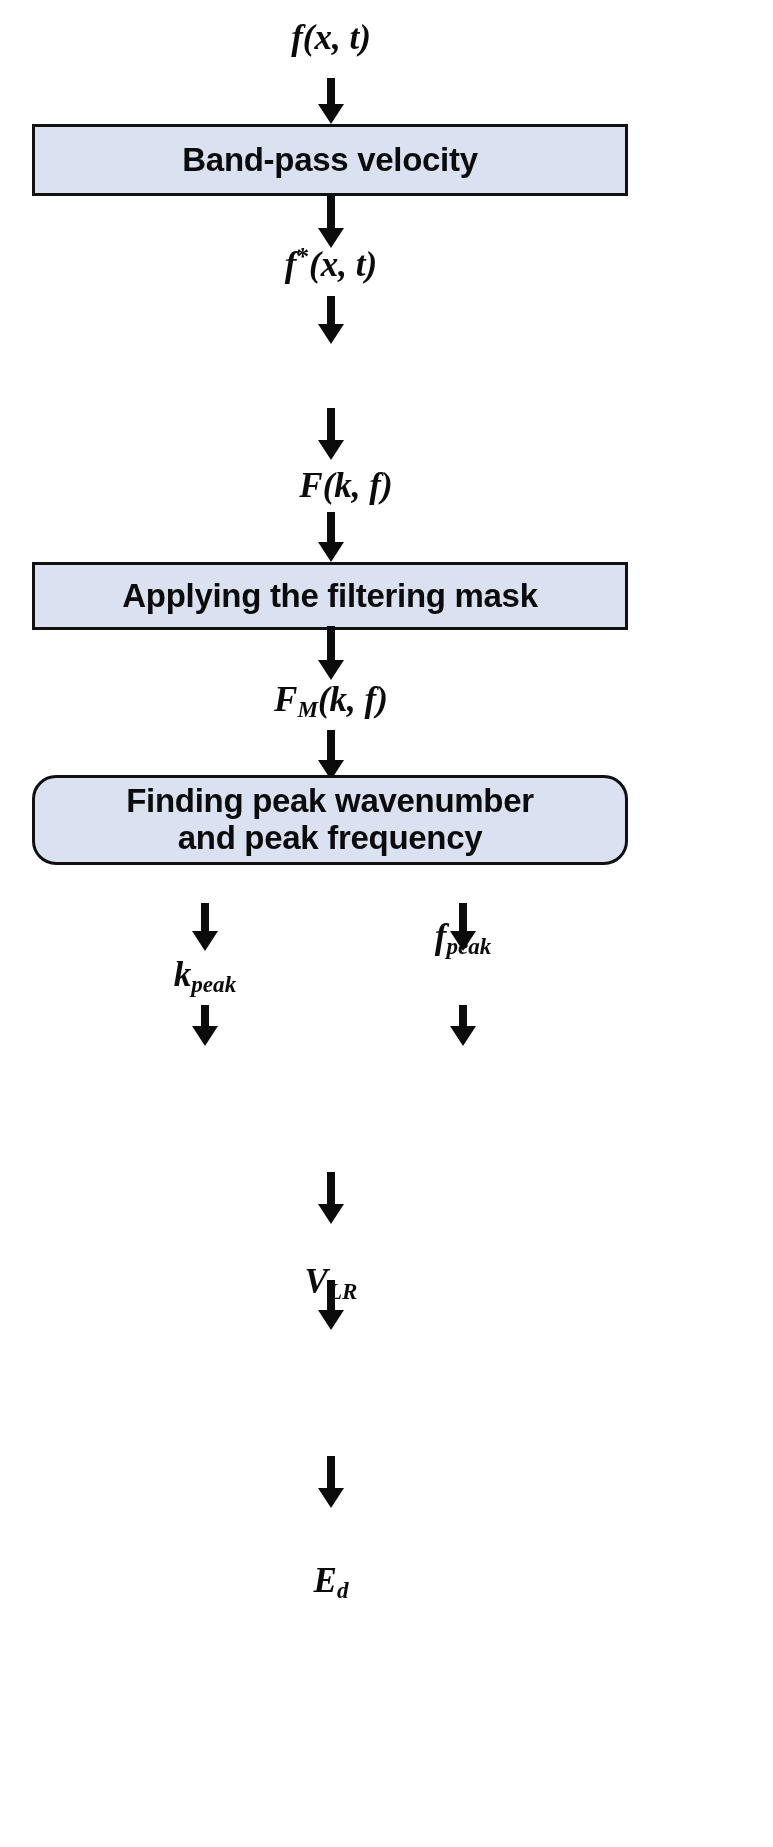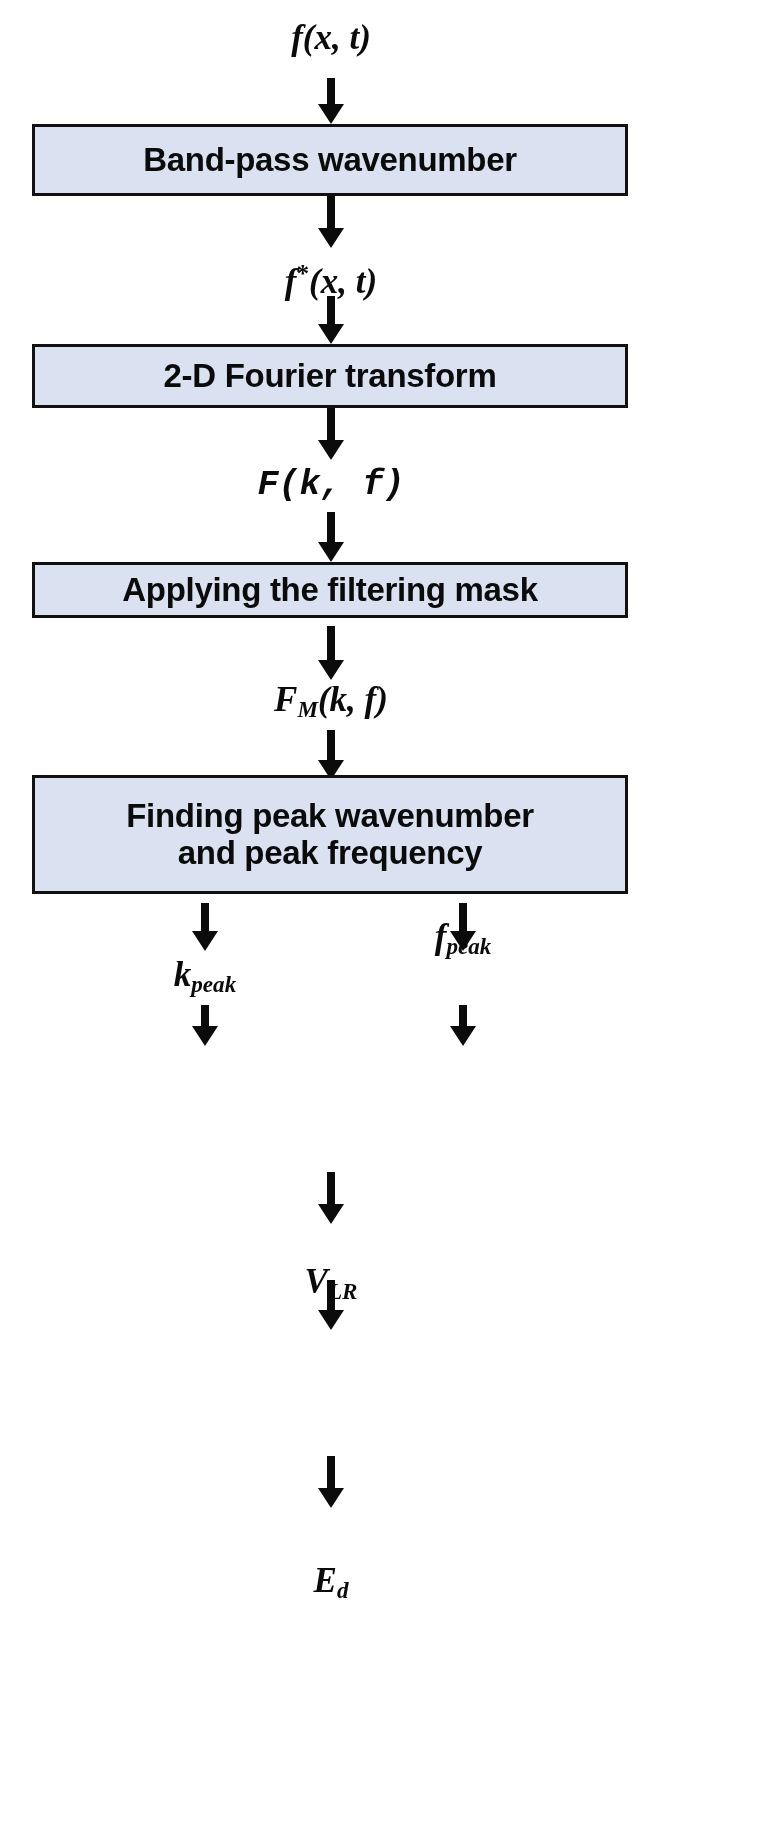--- a/index.html
+++ b/index.html
@@ -102,74 +102,71 @@
   <div class="math-label" style="left:331px; top:20px;">
     <span>f</span><span>(x, t)</span>
   </div>
 
   <div class="arrow" style="left:331px; top:78px; height:46px;">
     <div class="shaft" style="height:28px;"></div>
     <div class="head" style="top:26px;"></div>
   </div>
 
   <div class="proc-box" style="top:124px; height:72px;">
-    <div class="proc-label">Band-pass wavenumber</div>
+    <div class="proc-label">Band-pass velocity</div>
   </div>
 
   <div class="arrow" style="left:331px; top:196px; height:52px;">
     <div class="shaft" style="height:34px;"></div>
     <div class="head" style="top:32px;"></div>
   </div>
 
-  <div class="math-label" style="left:331px; top:261px;">
+  <div class="math-label" style="left:331px; top:244px;">
     <span>f</span><sup>*</sup><span>(x, t)</span>
   </div>
 
   <div class="arrow" style="left:331px; top:296px; height:48px;">
     <div class="shaft" style="height:30px;"></div>
     <div class="head" style="top:28px;"></div>
   </div>
 
-  <div class="proc-box" style="top:344px; height:64px;">
-    <div class="proc-label">2-D Fourier transform</div>
-  </div>
 
   <div class="arrow" style="left:331px; top:408px; height:52px;">
     <div class="shaft" style="height:34px;"></div>
     <div class="head" style="top:32px;"></div>
   </div>
 
-  <div class="math-label" style="left:331px; top:468px;font-family:Liberation Mono, monospace;">
+  <div class="math-label" style="left:346px; top:468px;">
     <span>F</span><span>(k, f)</span>
   </div>
 
   <div class="arrow" style="left:331px; top:512px; height:50px;">
     <div class="shaft" style="height:32px;"></div>
     <div class="head" style="top:30px;"></div>
   </div>
 
-  <div class="proc-box" style="top:562px; height:56px;">
+  <div class="proc-box" style="top:562px; height:68px;">
     <div class="proc-label">Applying the filtering mask</div>
   </div>
 
   <div class="arrow" style="left:331px; top:626px; height:54px;">
     <div class="shaft" style="height:36px;"></div>
     <div class="head" style="top:34px;"></div>
   </div>
 
   <div class="math-label" style="left:331px; top:682px;">
     <span>F</span><sub>M</sub><span>(k, f)</span>
   </div>
 
   <div class="arrow" style="left:331px; top:730px; height:50px;">
     <div class="shaft" style="height:32px;"></div>
     <div class="head" style="top:30px;"></div>
   </div>
 
-  <div class="proc-box" style="top:775px; height:119px;">
+  <div class="proc-box" style="top:775px; height:90px;border-radius:24px;">
     <div class="proc-label">Finding peak wavenumber
 and peak frequency</div>
   </div>
 
   <div class="arrow" style="left:205px; top:903px; height:48px;">
     <div class="shaft" style="height:30px;"></div>
     <div class="head" style="top:28px;"></div>
   </div>
 
   <div class="arrow" style="left:463px; top:903px; height:48px;">

